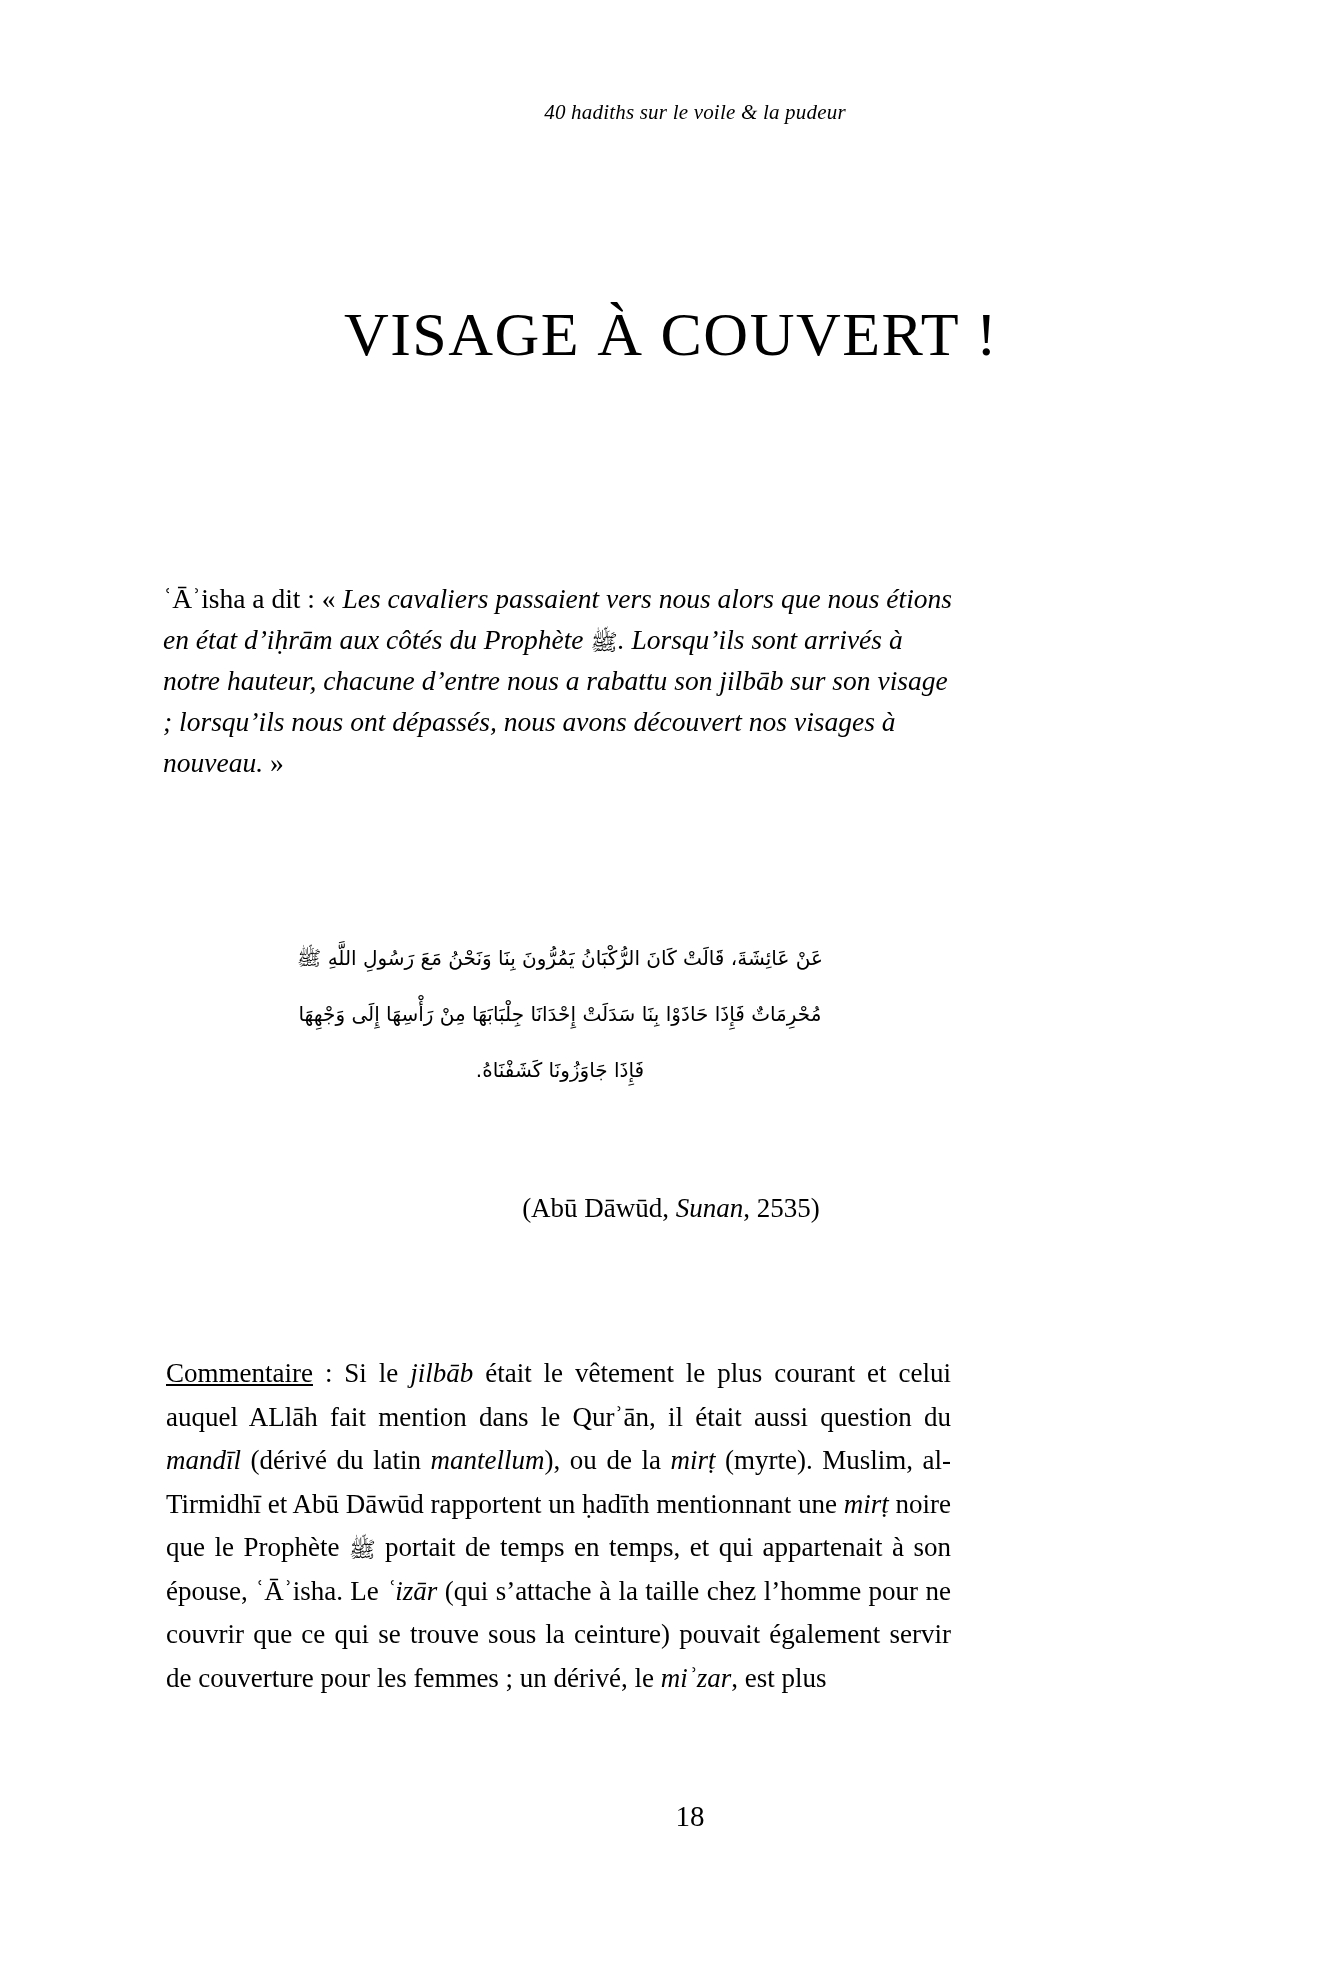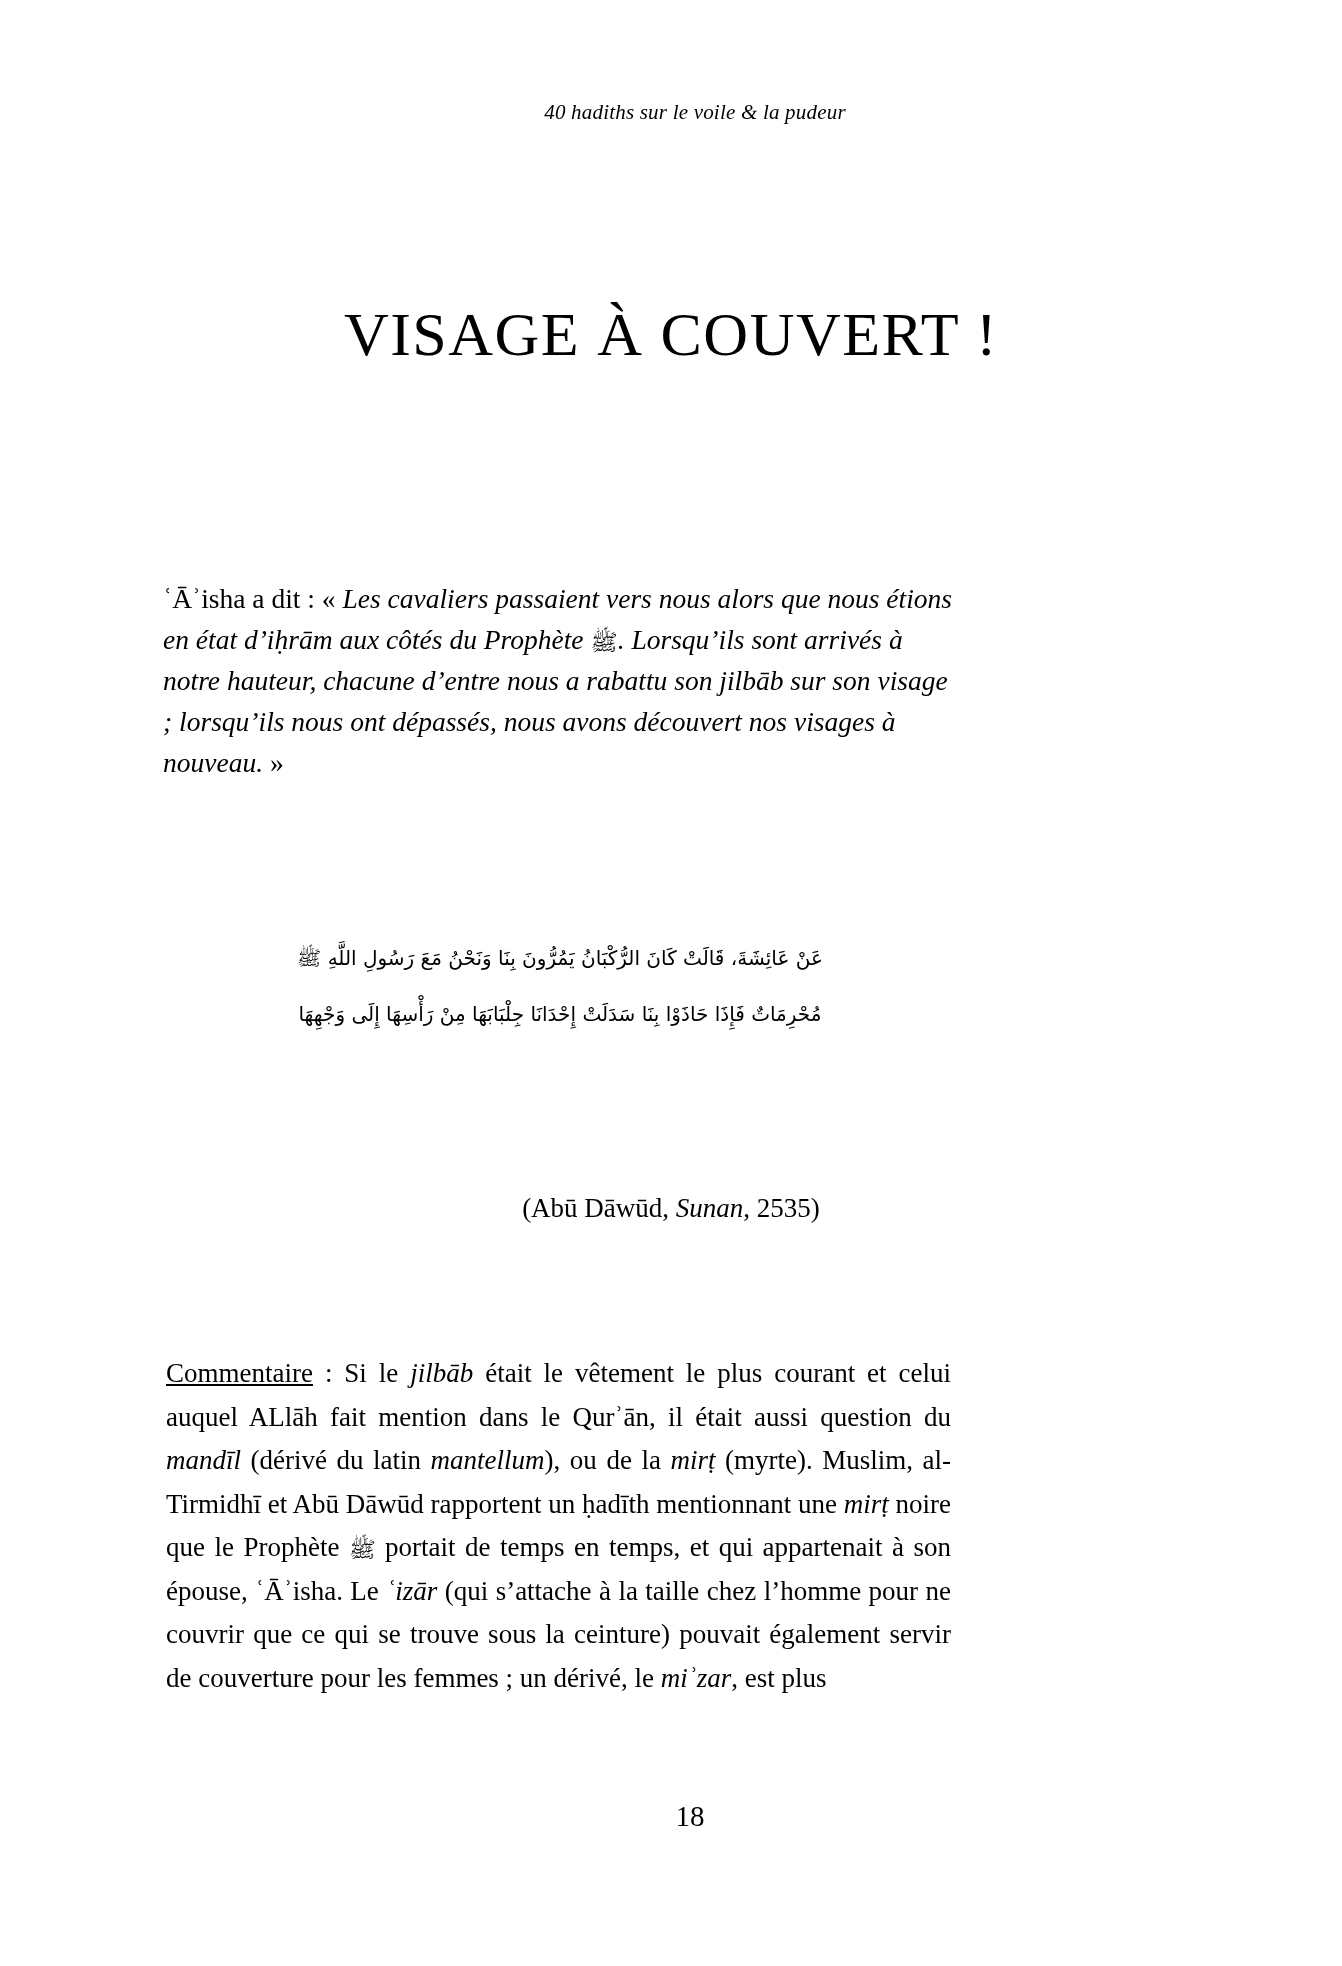--- a/index.html
+++ b/index.html
@@ -140,20 +140,21 @@
 
   <h1 class="chapter-title">VISAGE À COUVERT !</h1>
 
   <div class="hadith-translation">
     <span class="attribution">ʿĀʾisha a dit : « </span><span class="quote-body">Les cavaliers passaient vers nous alors que nous étions en état d’iḥrām aux côtés du Prophète </span><span class="sallallahu">ﷺ</span><span class="quote-body">. Lorsqu’ils sont arrivés à notre hauteur, chacune d’entre nous a rabattu son jilbāb sur son visage ; lorsqu’ils nous ont dépassés, nous avons découvert nos visages à nouveau.</span><span class="attribution"> »</span>
   </div>
 
   <div class="arabic-block">
     <div class="arabic-line">عَنْ عَائِشَةَ، قَالَتْ كَانَ الرُّكْبَانُ يَمُرُّونَ بِنَا وَنَحْنُ مَعَ رَسُولِ اللَّهِ ﷺ</div>
     <div class="arabic-line">مُحْرِمَاتٌ فَإِذَا حَاذَوْا بِنَا سَدَلَتْ إِحْدَانَا جِلْبَابَهَا مِنْ رَأْسِهَا إِلَى وَجْهِهَا</div>
+    <div class="arabic-line center-last">فَإِذَا جَاوَزُونَا كَشَفْنَاهُ.</div>
   </div>
 
   <div class="source-citation">
     <span>(Abū Dāwūd, </span><em>Sunan</em><span>, 2535)</span>
   </div>
 
   <p class="commentary"><span class="label">Commentaire</span><span> : </span><span>Si le </span><i>jilbāb</i><span> était le vêtement le plus courant et celui auquel ALlāh fait mention dans le Qurʾān, il était aussi question du </span><i>mandīl</i><span> (dérivé du latin </span><i>mantellum</i><span>), ou de la </span><i>mirṭ</i><span> (myrte). Muslim, al-Tirmidhī et Abū Dāwūd rapportent un ḥadīth mentionnant une </span><i>mirṭ</i><span> noire que le Prophète </span><span class="sallallahu">ﷺ</span><span> portait de temps en temps, et qui appartenait à son épouse, ʿĀʾisha. Le </span><i>ʿizār</i><span> (qui s’attache à la taille chez l’homme pour ne couvrir que ce qui se trouve sous la ceinture) pouvait également servir de couverture pour les femmes ; un dérivé, le </span><i>miʾzar</i><span>, est plus</span></p>
 
   <div class="folio">18</div>
 

